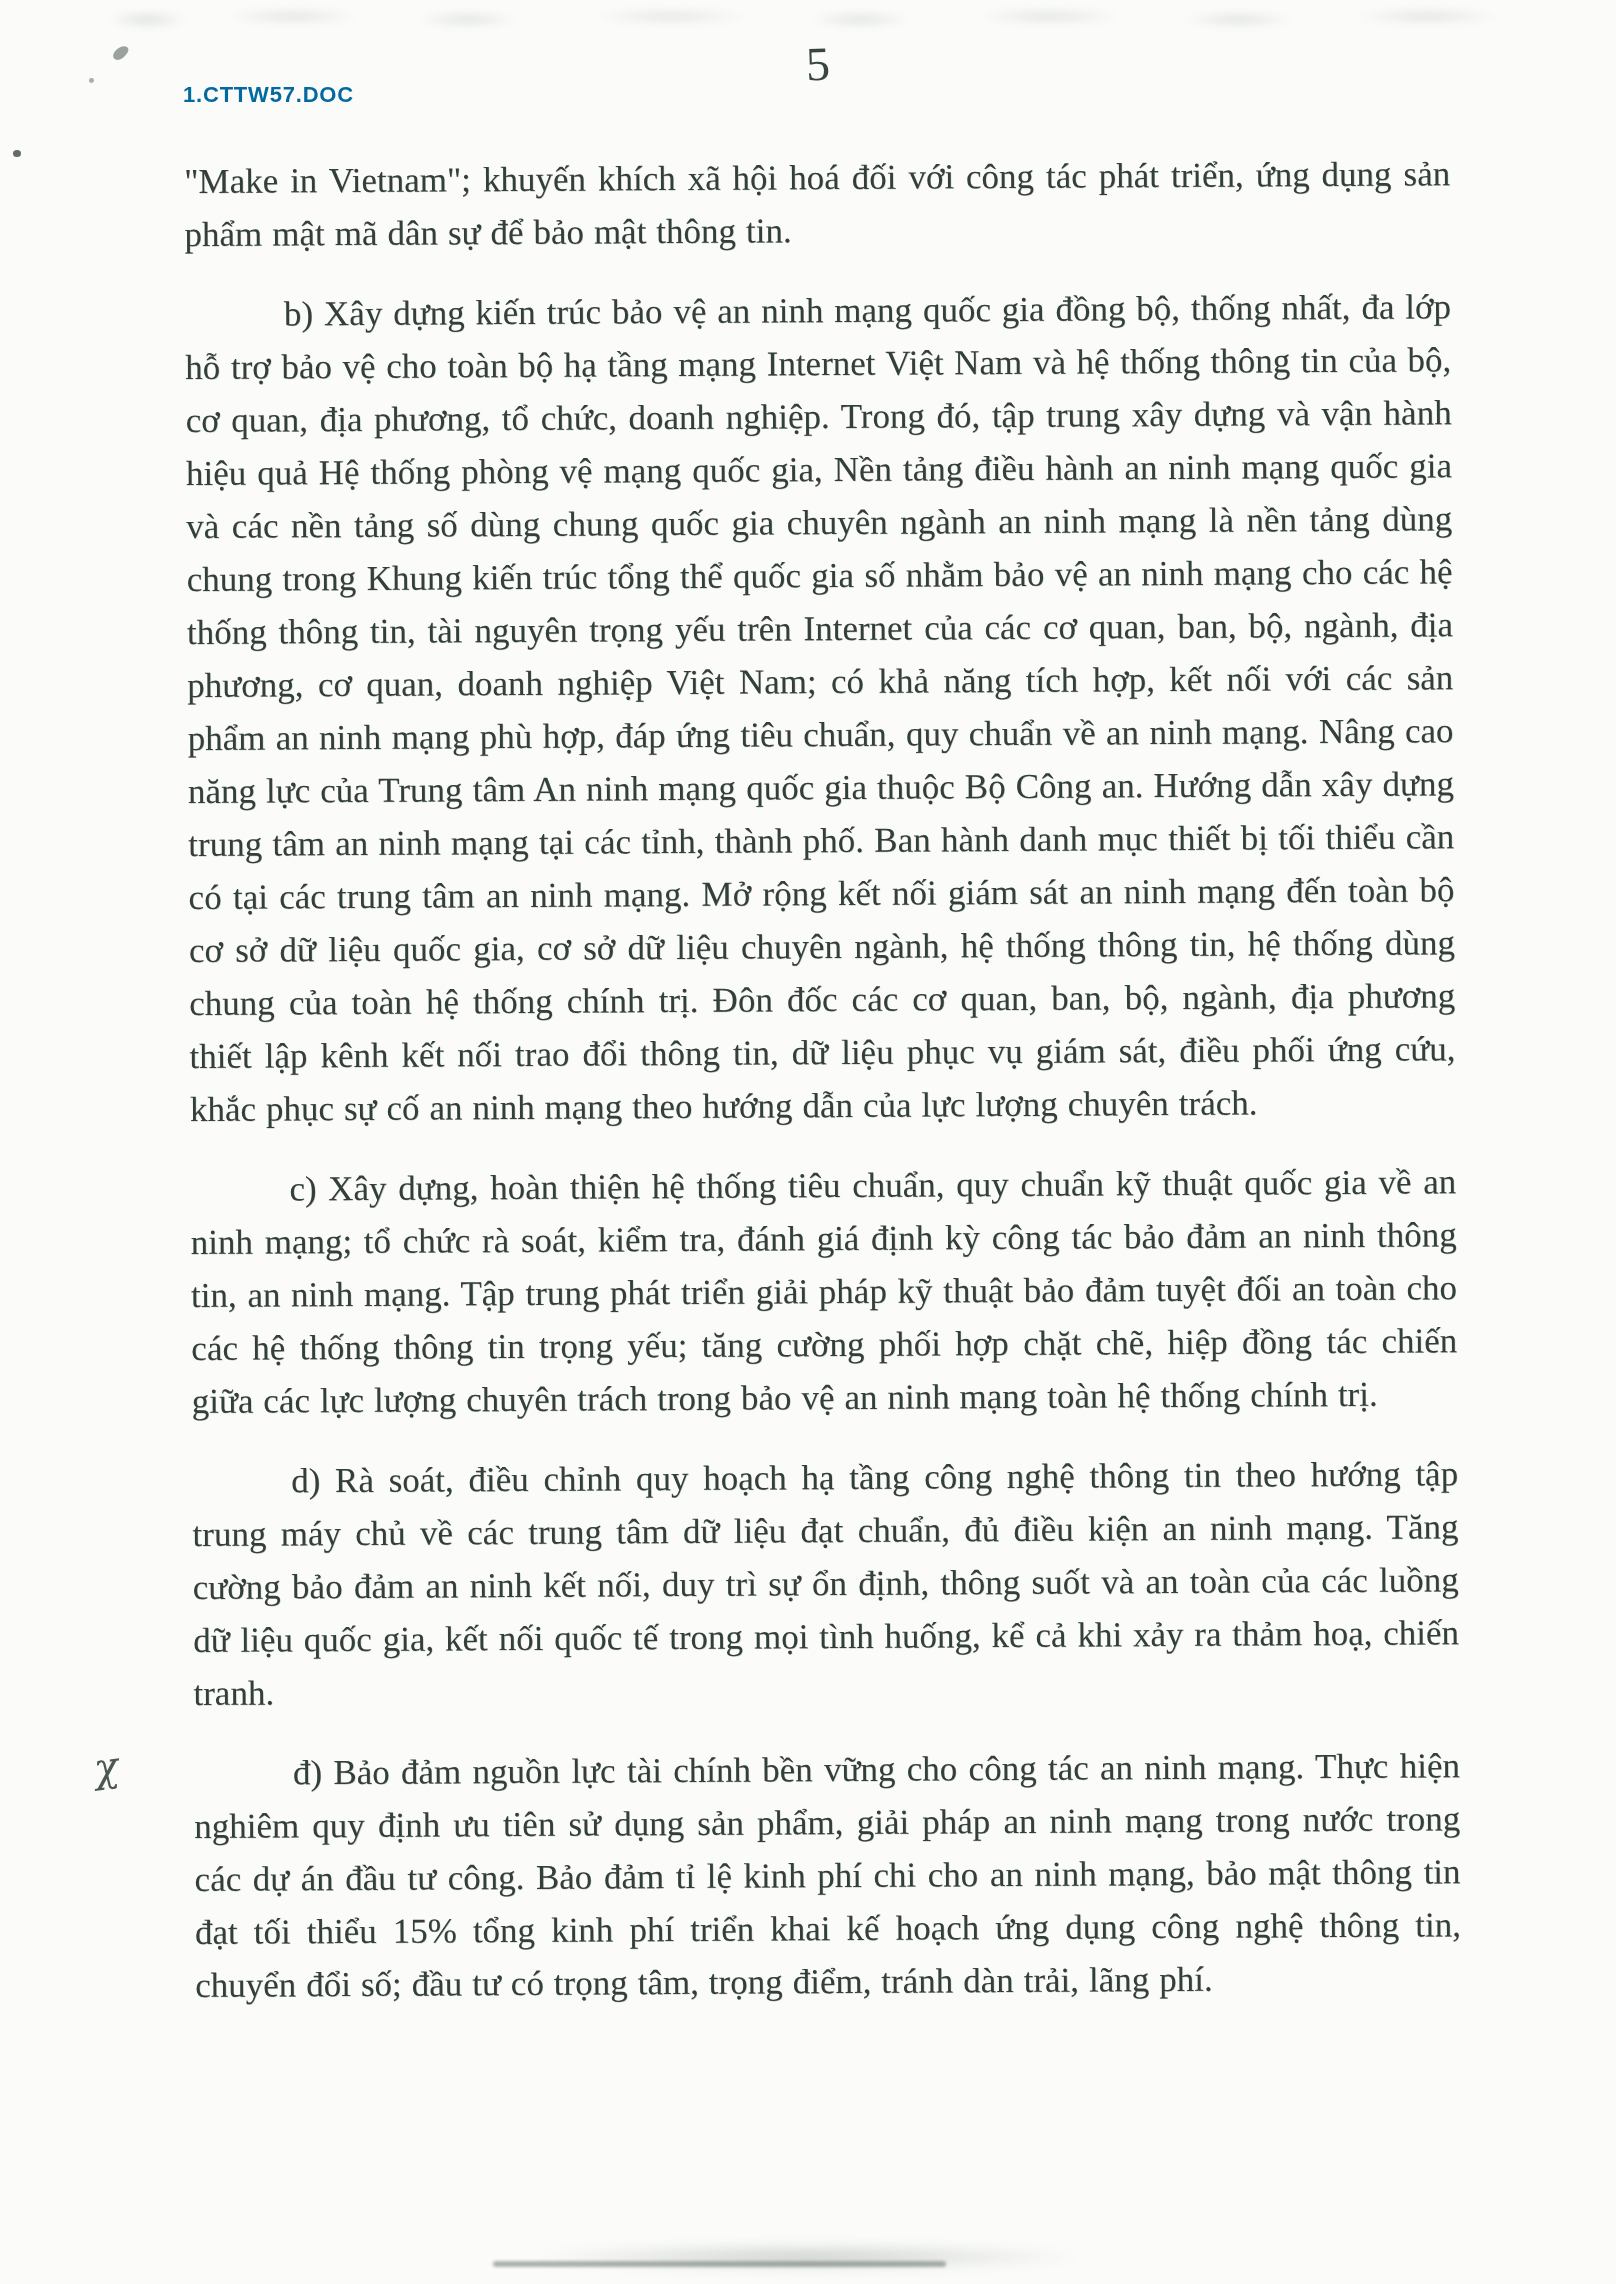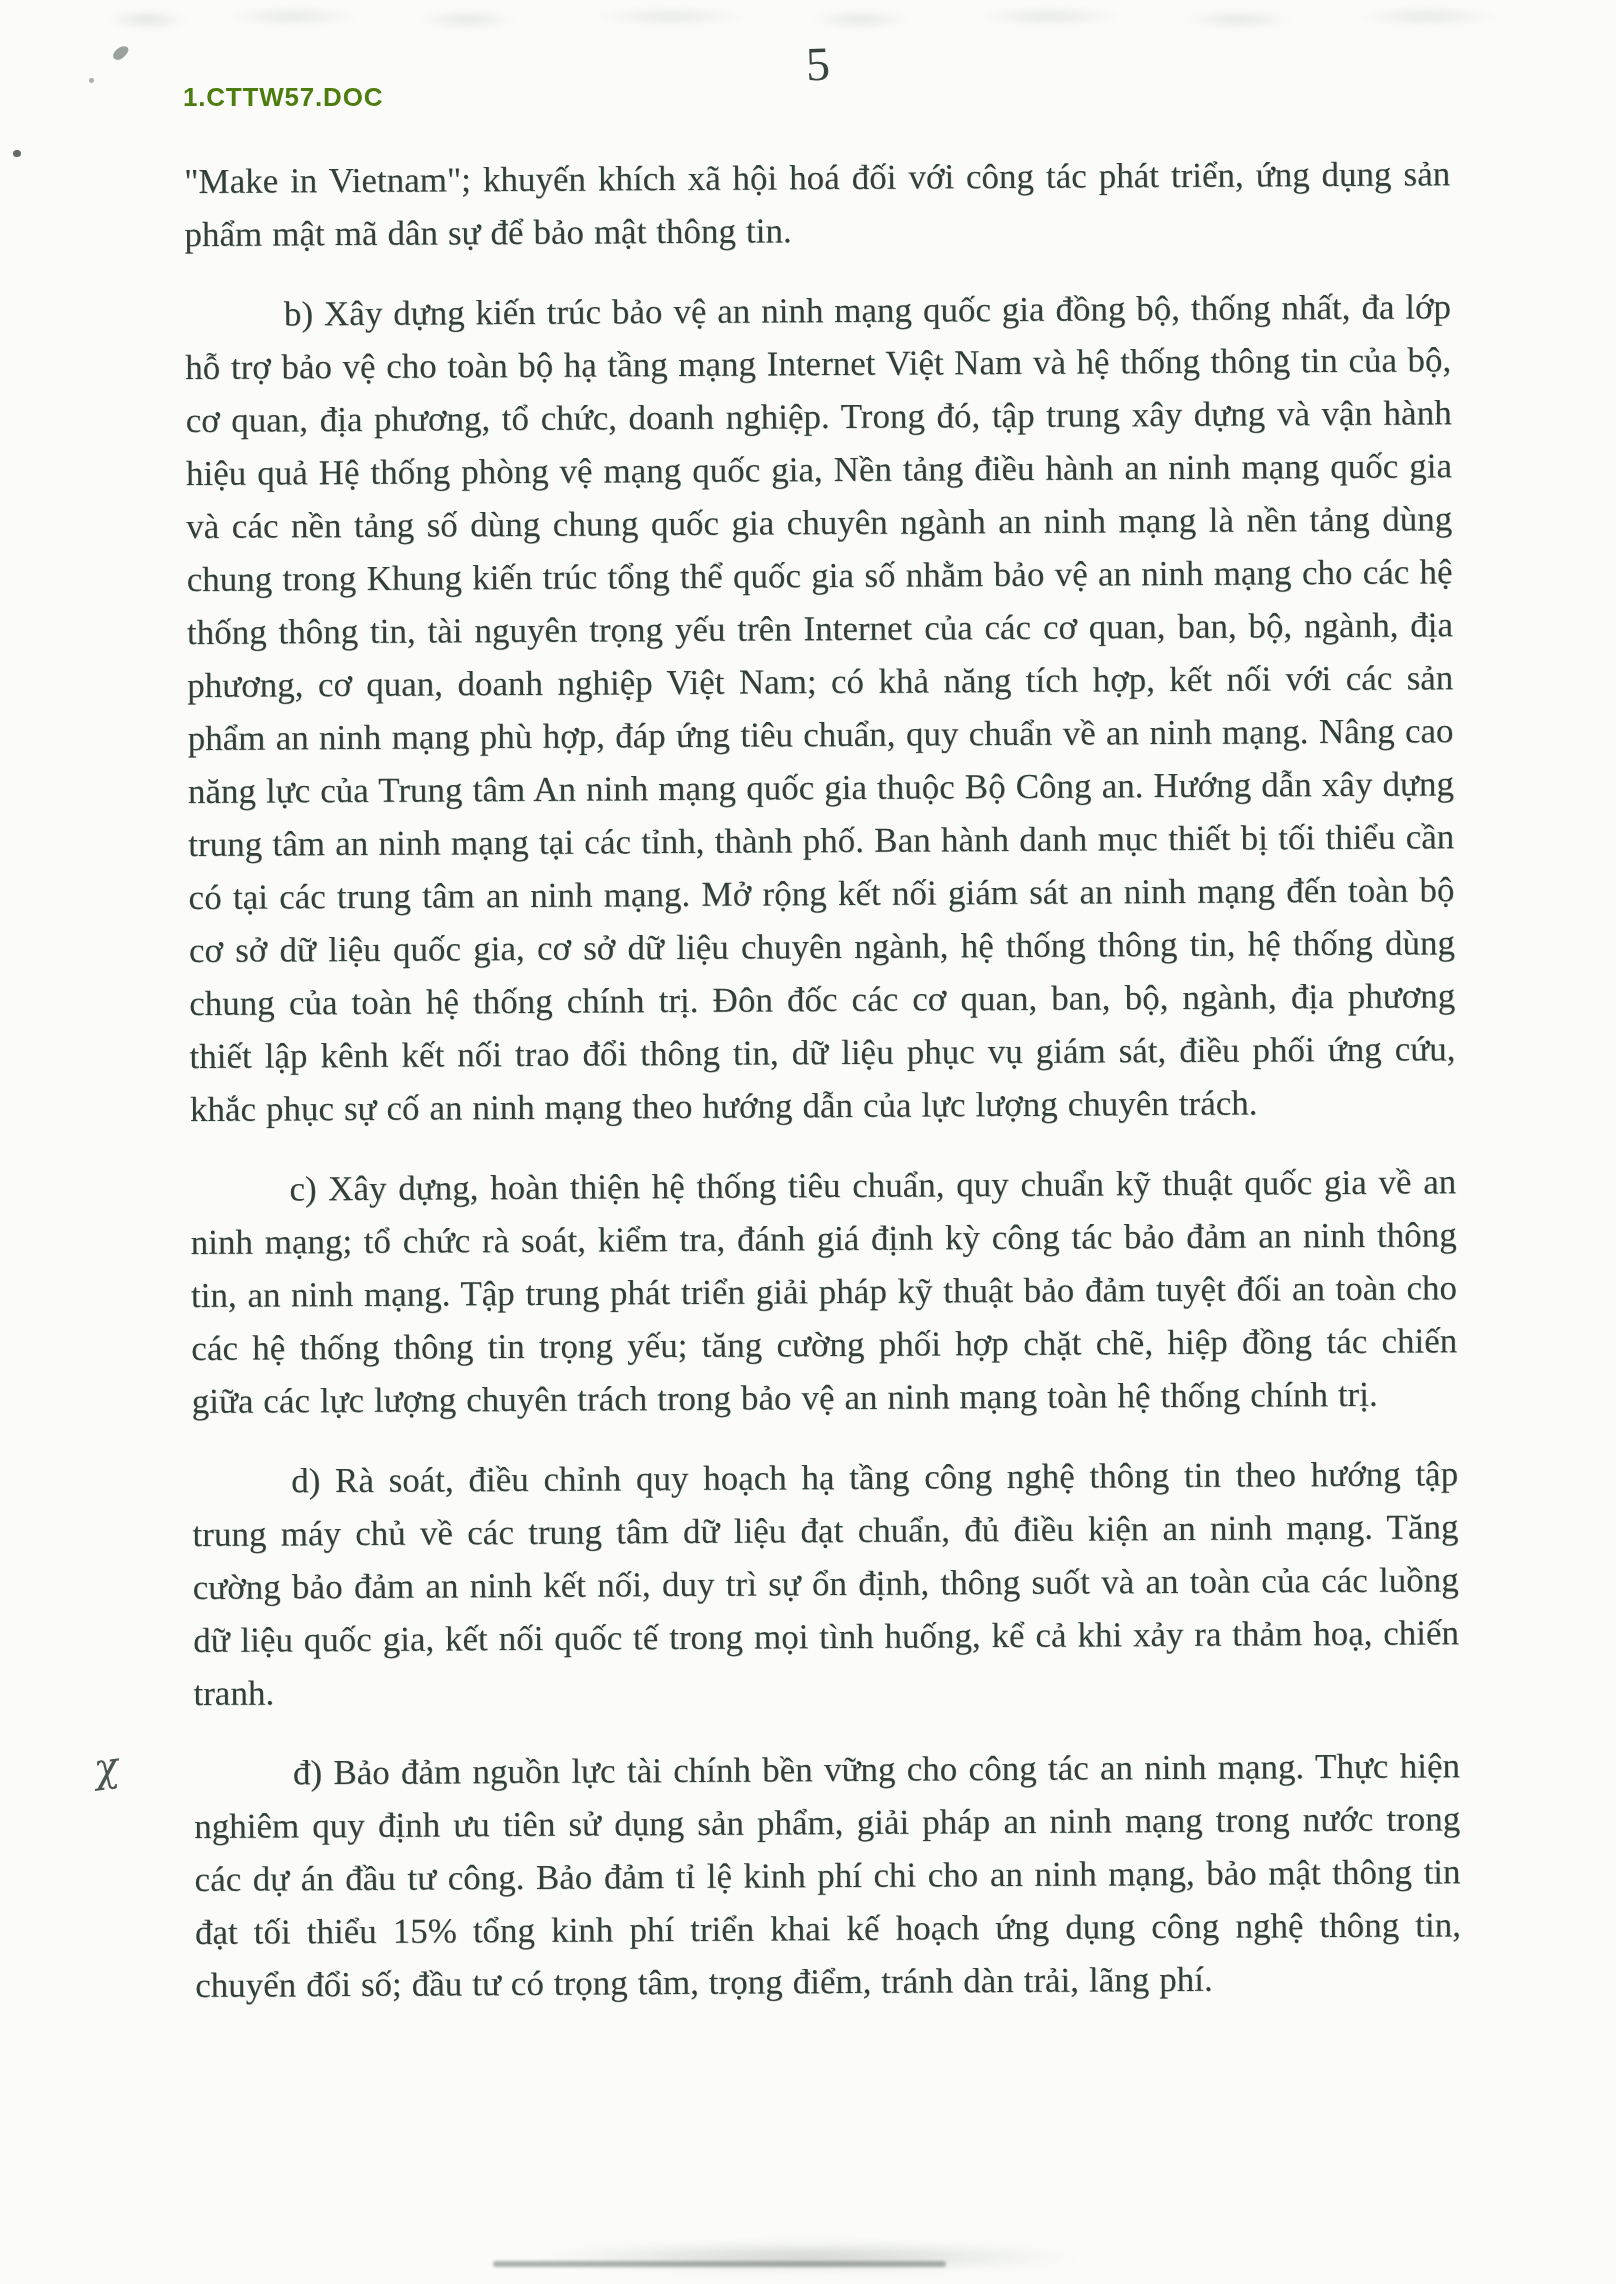--- a/index.html
+++ b/index.html
@@ -55,23 +55,23 @@
     width: 4.8px; height: 4.8px;
     border-radius: 50%;
     background: #556059;
     opacity: .5;
   }
   .doc-label {
     position: absolute;
     left: 183px; top: 82px;
     font-family: "Liberation Sans", sans-serif;
     font-weight: 700;
-    font-size: 26px;
+    font-size: 22px;
     letter-spacing: 0.8px;
-    color: #4d7c0f;
+    color: #0369a1;
   }
   .page-number {
     position: absolute;
     left: 818px; top: 36px;
     transform: translateX(-50%) rotate(-2deg);
     font-family: "Liberation Serif", serif;
     font-size: 48px;
     color: #39453f;
   }
   .body-text {

